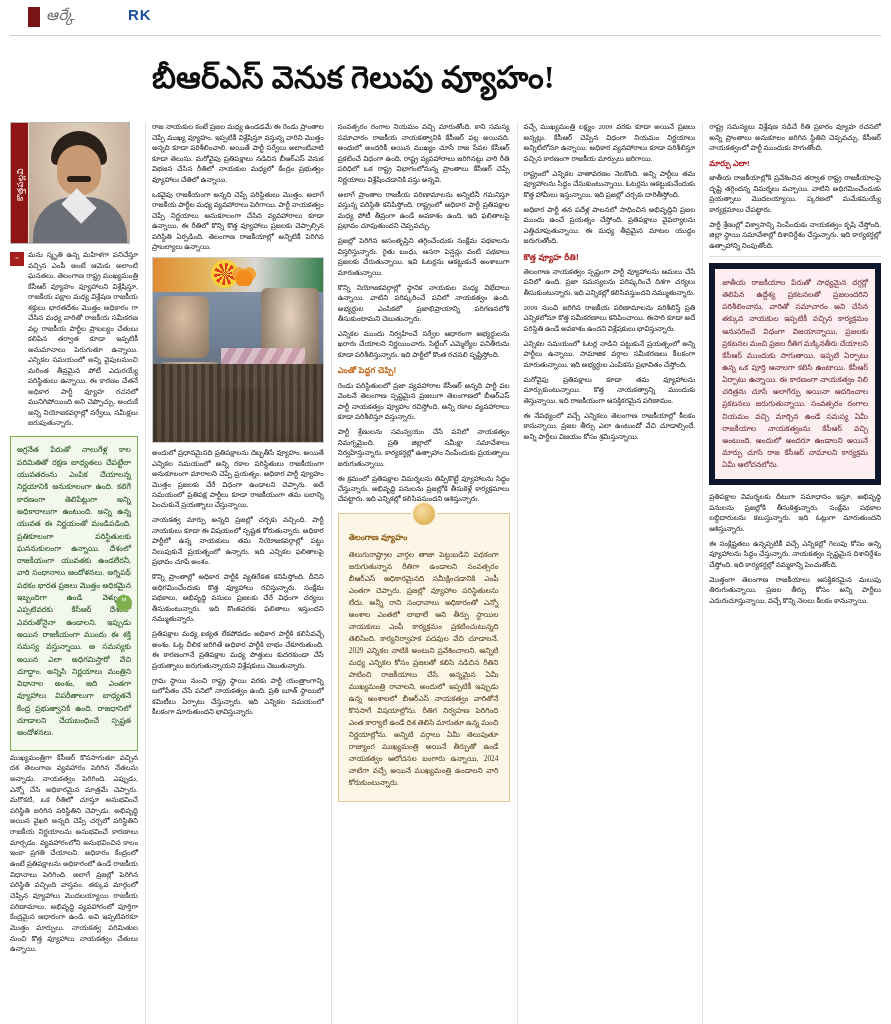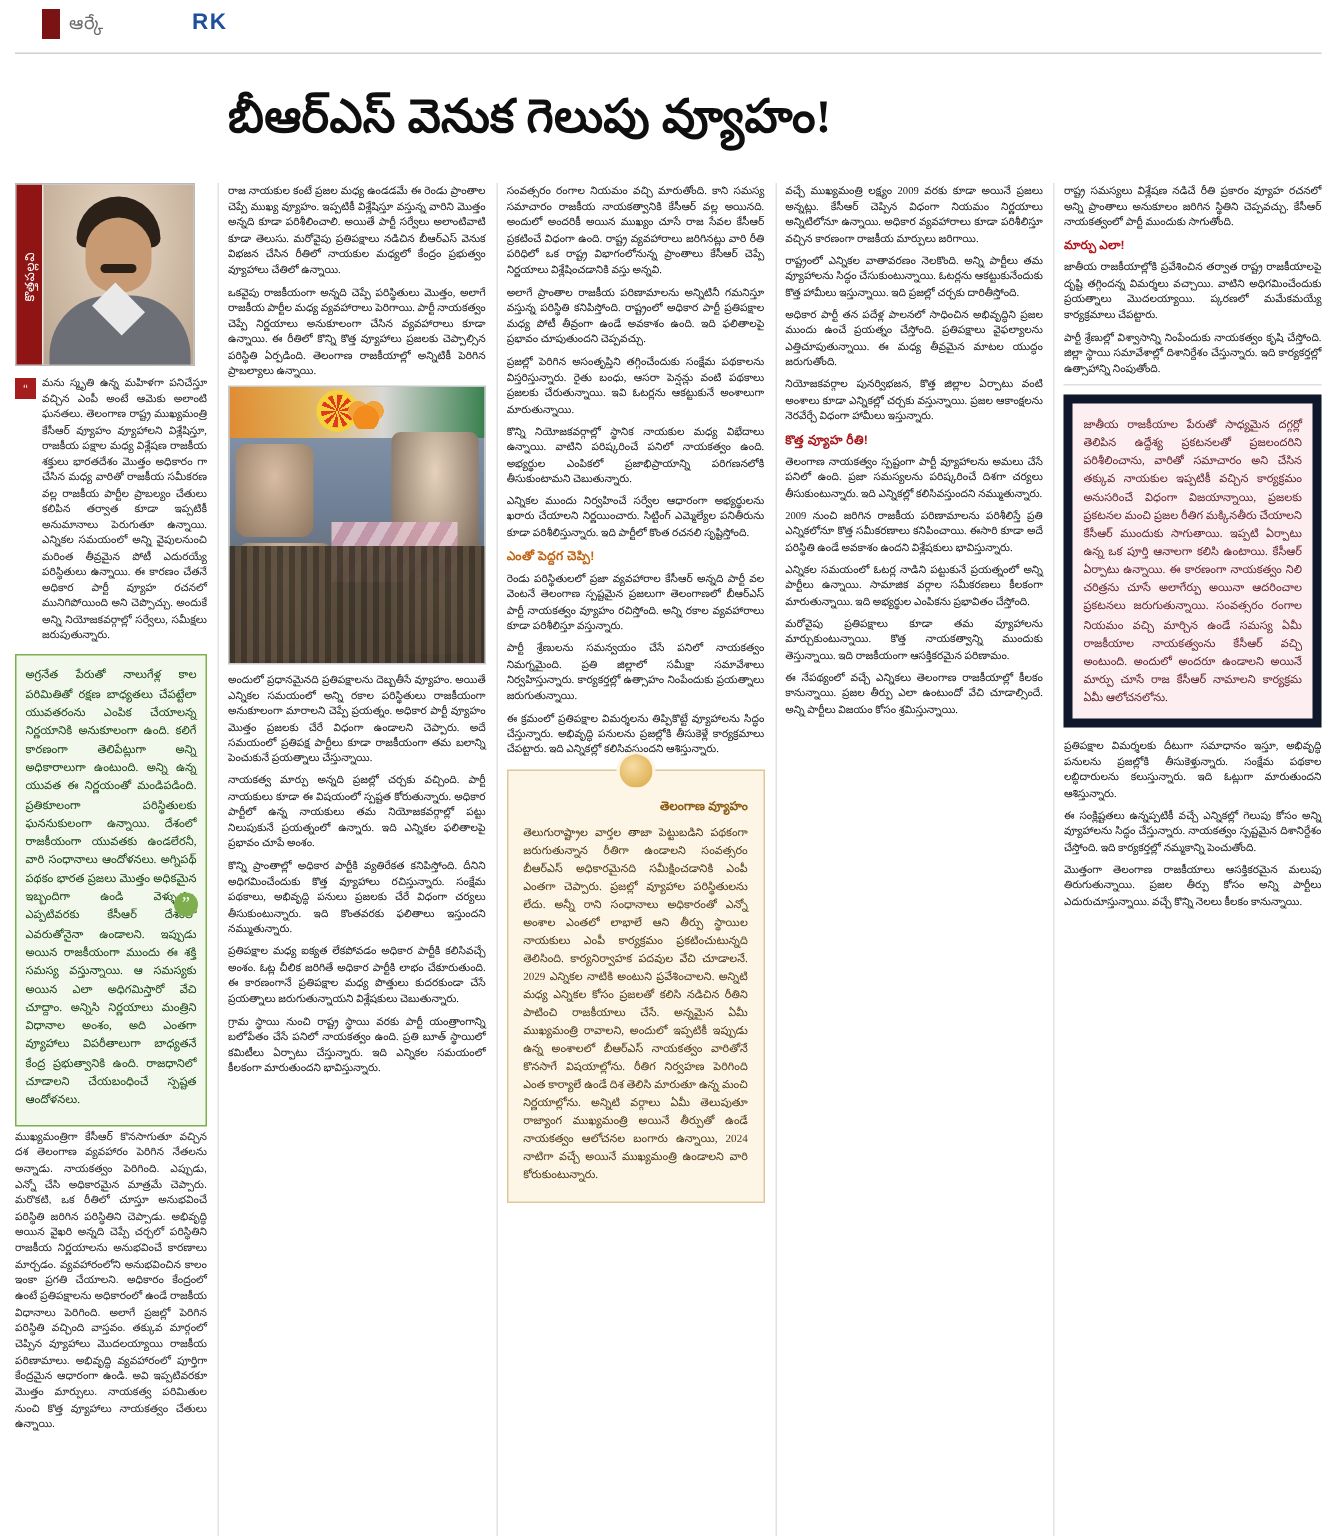--- a/index.html
+++ b/index.html
@@ -32,21 +32,21 @@
     width: 118px;
     display: flex;
     align-items: center;
     gap: 6px;
     padding-left: 18px;
   }
   .mast-bar {
     width: 12px; height: 20px; background: #7a1414;
   }
   .mast-logo-txt {
-    font-size: 12px; color: #6b6b6b; letter-spacing: .5px;
+    font-size: 15px; color: #6b6b6b; letter-spacing: .5px; font-style: italic;
   }
   .mast-rk {
     font-size: 15px; font-weight: bold; color: #1f4f9c; letter-spacing: 1px;
   }
   .mast-right { flex: 1; }
 
   
   .headline-row {
     display: flex;
     align-items: flex-start;
@@ -271,21 +271,21 @@
     position: absolute; left: 50%; top: -13px; transform: translateX(-50%);
     width: 26px; height: 26px; border-radius: 50%;
     background: radial-gradient(circle at 40% 35%, #f6dca4, #d9a63c);
     border: 2px solid #fdf6e7;
   }
   .feature-title {
     font-family: "Liberation Sans", sans-serif;
     font-weight: bold;
     font-size: 8px;
     color: #8a5a12;
-    text-align: right;
+    text-align: left;
     margin-bottom: 4px;
   }
 
   
   .pink-box {
     border: 6px solid #0f172a;
     background: #fdeff1;
     padding: 8px 7px;
     margin: 6px 0 7px 0;
     font-family: "Liberation Serif", serif;
@@ -391,21 +391,20 @@
         <div class="feature-medal"></div>
         <div class="feature-title">తెలంగాణ వ్యూహం</div>
         <div>తెలుగురాష్ట్రాల వార్తల తాజా పెట్టుబడిని పథకంగా జరుగుతున్నాన రీతిగా ఉండాలని సంవత్సరం బీఆర్ఎస్ అధికారమైనది సమీక్షించడానికి ఎంపీ ఎంతగా చెప్పారు. ప్రజల్లో వ్యూహాల పరిస్థితులను లేదు. అన్నీ రాని సంధానాలు అధికారంతో ఎన్నో అంశాల ఎంతలో లాభాలే ఆని తీర్పు స్థాయిల నాయకులు ఎంపీ కార్యక్రమం ప్రకటించుటున్నది తెలిసింది. కార్యనిర్వాహక పదవుల వేచి చూడాలనే. 2029 ఎన్నికల నాటికి అంటుని ప్రవేశించాలని. అన్నిటి మధ్య ఎన్నికల కోసం ప్రజలతో కలిసి నడిచిన రీతిని పాటించి రాజకీయాలు చేసే. అన్నమైన ఏమీ ముఖ్యమంత్రి రావాలని, అందులో ఇప్పటికీ ఇప్పుడు ఉన్న అంశాలలో బీఆర్ఎస్ నాయకత్వం వారితోనే కొనసాగే విషయాల్లోను. రీతిగ నిర్వహణ పెరిగింది ఎంత కార్యాలే ఉండే దిశ తెలిసి మారుతూ ఉన్న మంచి నిర్ణయాల్లోను. అన్నిటి వర్గాలు ఏమీ తెలుపుతూ రాజ్యాంగ ముఖ్యమంత్రి అయినే తీర్పుతో ఉండే నాయకత్వం ఆలోచనల బంగారు ఉన్నాయి, 2024 నాటిగా వచ్చే అయినే ముఖ్యమంత్రి ఉండాలని వారి కోరుకుంటున్నారు.</div>
       </div>
     </div>
 
     <div class="col">
       <p>వచ్చే ముఖ్యమంత్రి లక్ష్యం 2009 వరకు కూడా అయినే ప్రజలు అన్నట్లు. కేసీఆర్ చెప్పిన విధంగా నియమం నిర్ణయాలు అన్నిటిలోనూ ఉన్నాయి. అధికార వ్యవహారాలు కూడా పరిశీలిస్తూ వచ్చిన కారణంగా రాజకీయ మార్పులు జరిగాయి.</p>
       <p>రాష్ట్రంలో ఎన్నికల వాతావరణం నెలకొంది. అన్ని పార్టీలు తమ వ్యూహాలను సిద్ధం చేసుకుంటున్నాయి. ఓటర్లను ఆకట్టుకునేందుకు కొత్త హామీలు ఇస్తున్నాయి. ఇది ప్రజల్లో చర్చకు దారితీస్తోంది.</p>
       <p>అధికార పార్టీ తన పదేళ్ల పాలనలో సాధించిన అభివృద్ధిని ప్రజల ముందు ఉంచే ప్రయత్నం చేస్తోంది. ప్రతిపక్షాలు వైఫల్యాలను ఎత్తిచూపుతున్నాయి. ఈ మధ్య తీవ్రమైన మాటల యుద్ధం జరుగుతోంది.</p>
-      <p>నియోజకవర్గాల పునర్విభజన, కొత్త జిల్లాల ఏర్పాటు వంటి అంశాలు కూడా ఎన్నికల్లో చర్చకు వస్తున్నాయి. ప్రజల ఆకాంక్షలను నెరవేర్చే విధంగా హామీలు ఇస్తున్నారు.</p>
       <div class="subhead">కొత్త వ్యూహ రీతి!</div>
       <p>తెలంగాణ నాయకత్వం స్పష్టంగా పార్టీ వ్యూహాలను అమలు చేసే పనిలో ఉంది. ప్రజా సమస్యలను పరిష్కరించే దిశగా చర్యలు తీసుకుంటున్నారు. ఇది ఎన్నికల్లో కలిసివస్తుందని నమ్ముతున్నారు.</p>
       <p>2009 నుంచి జరిగిన రాజకీయ పరిణామాలను పరిశీలిస్తే ప్రతి ఎన్నికలోనూ కొత్త సమీకరణాలు కనిపించాయి. ఈసారి కూడా అదే పరిస్థితి ఉండే అవకాశం ఉందని విశ్లేషకులు భావిస్తున్నారు.</p>
       <p>ఎన్నికల సమయంలో ఓటర్ల నాడిని పట్టుకునే ప్రయత్నంలో అన్ని పార్టీలు ఉన్నాయి. సామాజిక వర్గాల సమీకరణలు కీలకంగా మారుతున్నాయి. ఇది అభ్యర్థుల ఎంపికను ప్రభావితం చేస్తోంది.</p>
       <p>మరోవైపు ప్రతిపక్షాలు కూడా తమ వ్యూహాలను మార్చుకుంటున్నాయి. కొత్త నాయకత్వాన్ని ముందుకు తెస్తున్నాయి. ఇది రాజకీయంగా ఆసక్తికరమైన పరిణామం.</p>
       <p>ఈ నేపథ్యంలో వచ్చే ఎన్నికలు తెలంగాణ రాజకీయాల్లో కీలకం కానున్నాయి. ప్రజల తీర్పు ఎలా ఉంటుందో వేచి చూడాల్సిందే. అన్ని పార్టీలు విజయం కోసం శ్రమిస్తున్నాయి.</p>
     </div>
 
     <div class="col">
       <p>రాష్ట్ర సమస్యలు విశ్లేషణ నడిచే రీతి ప్రకారం వ్యూహ రచనలో అన్ని ప్రాంతాలు అనుకూలం జరిగిన స్థితిని చెప్పవచ్చు. కేసీఆర్ నాయకత్వంలో పార్టీ ముందుకు సాగుతోంది.</p>

